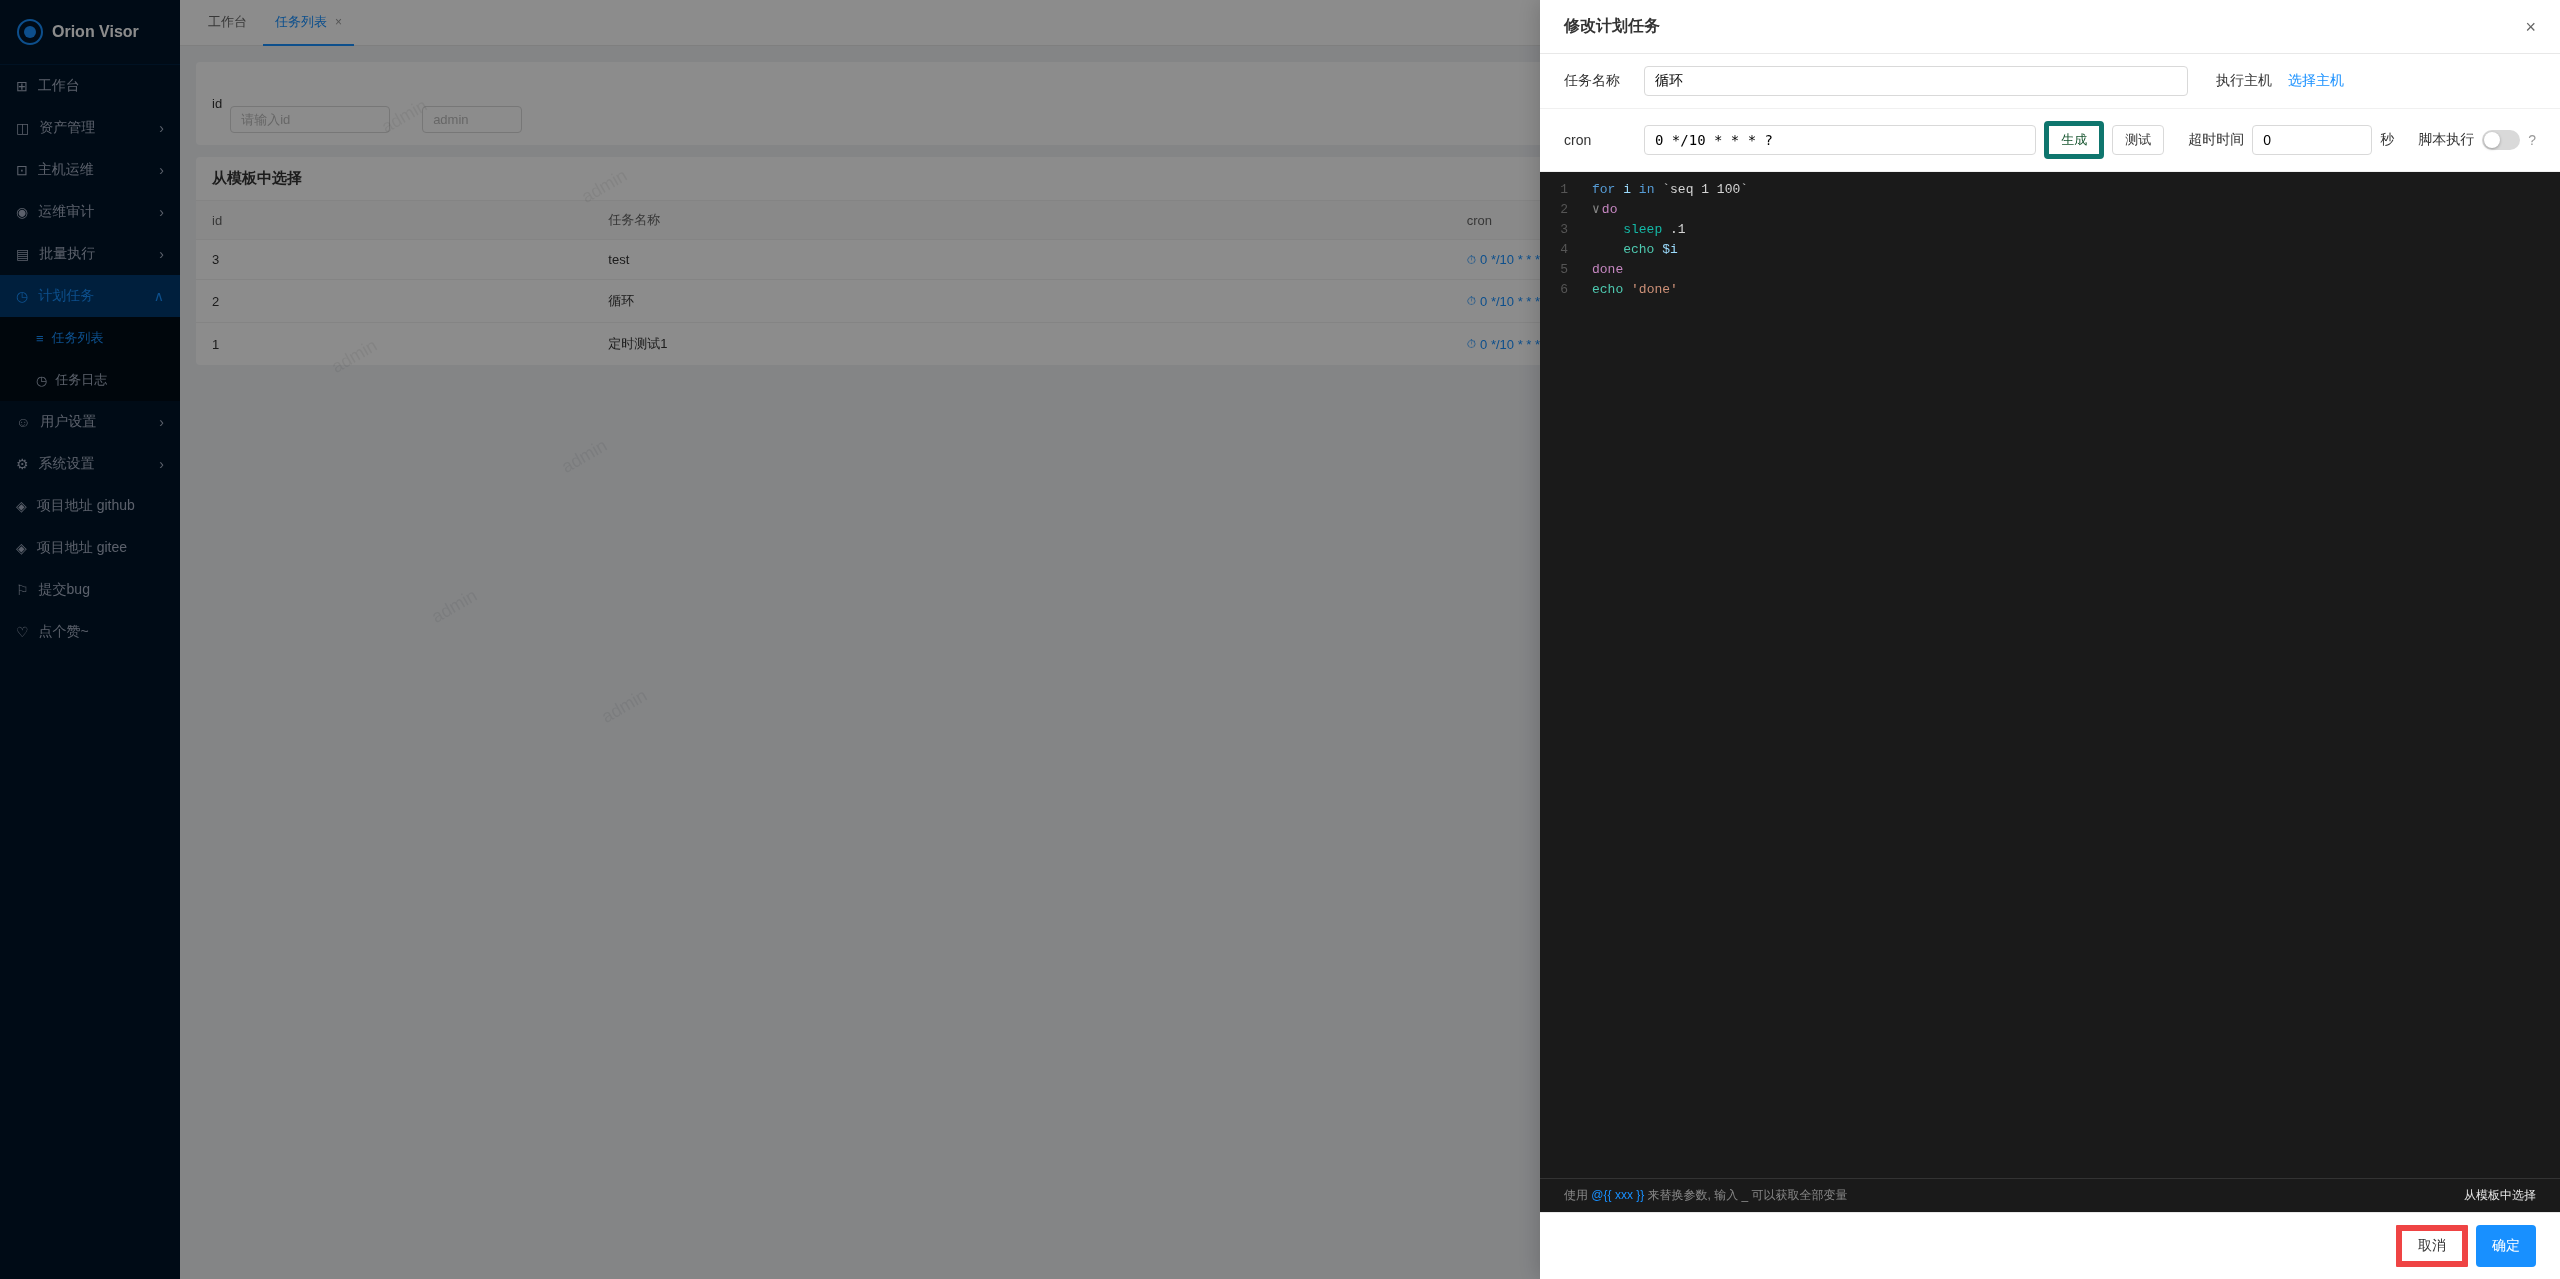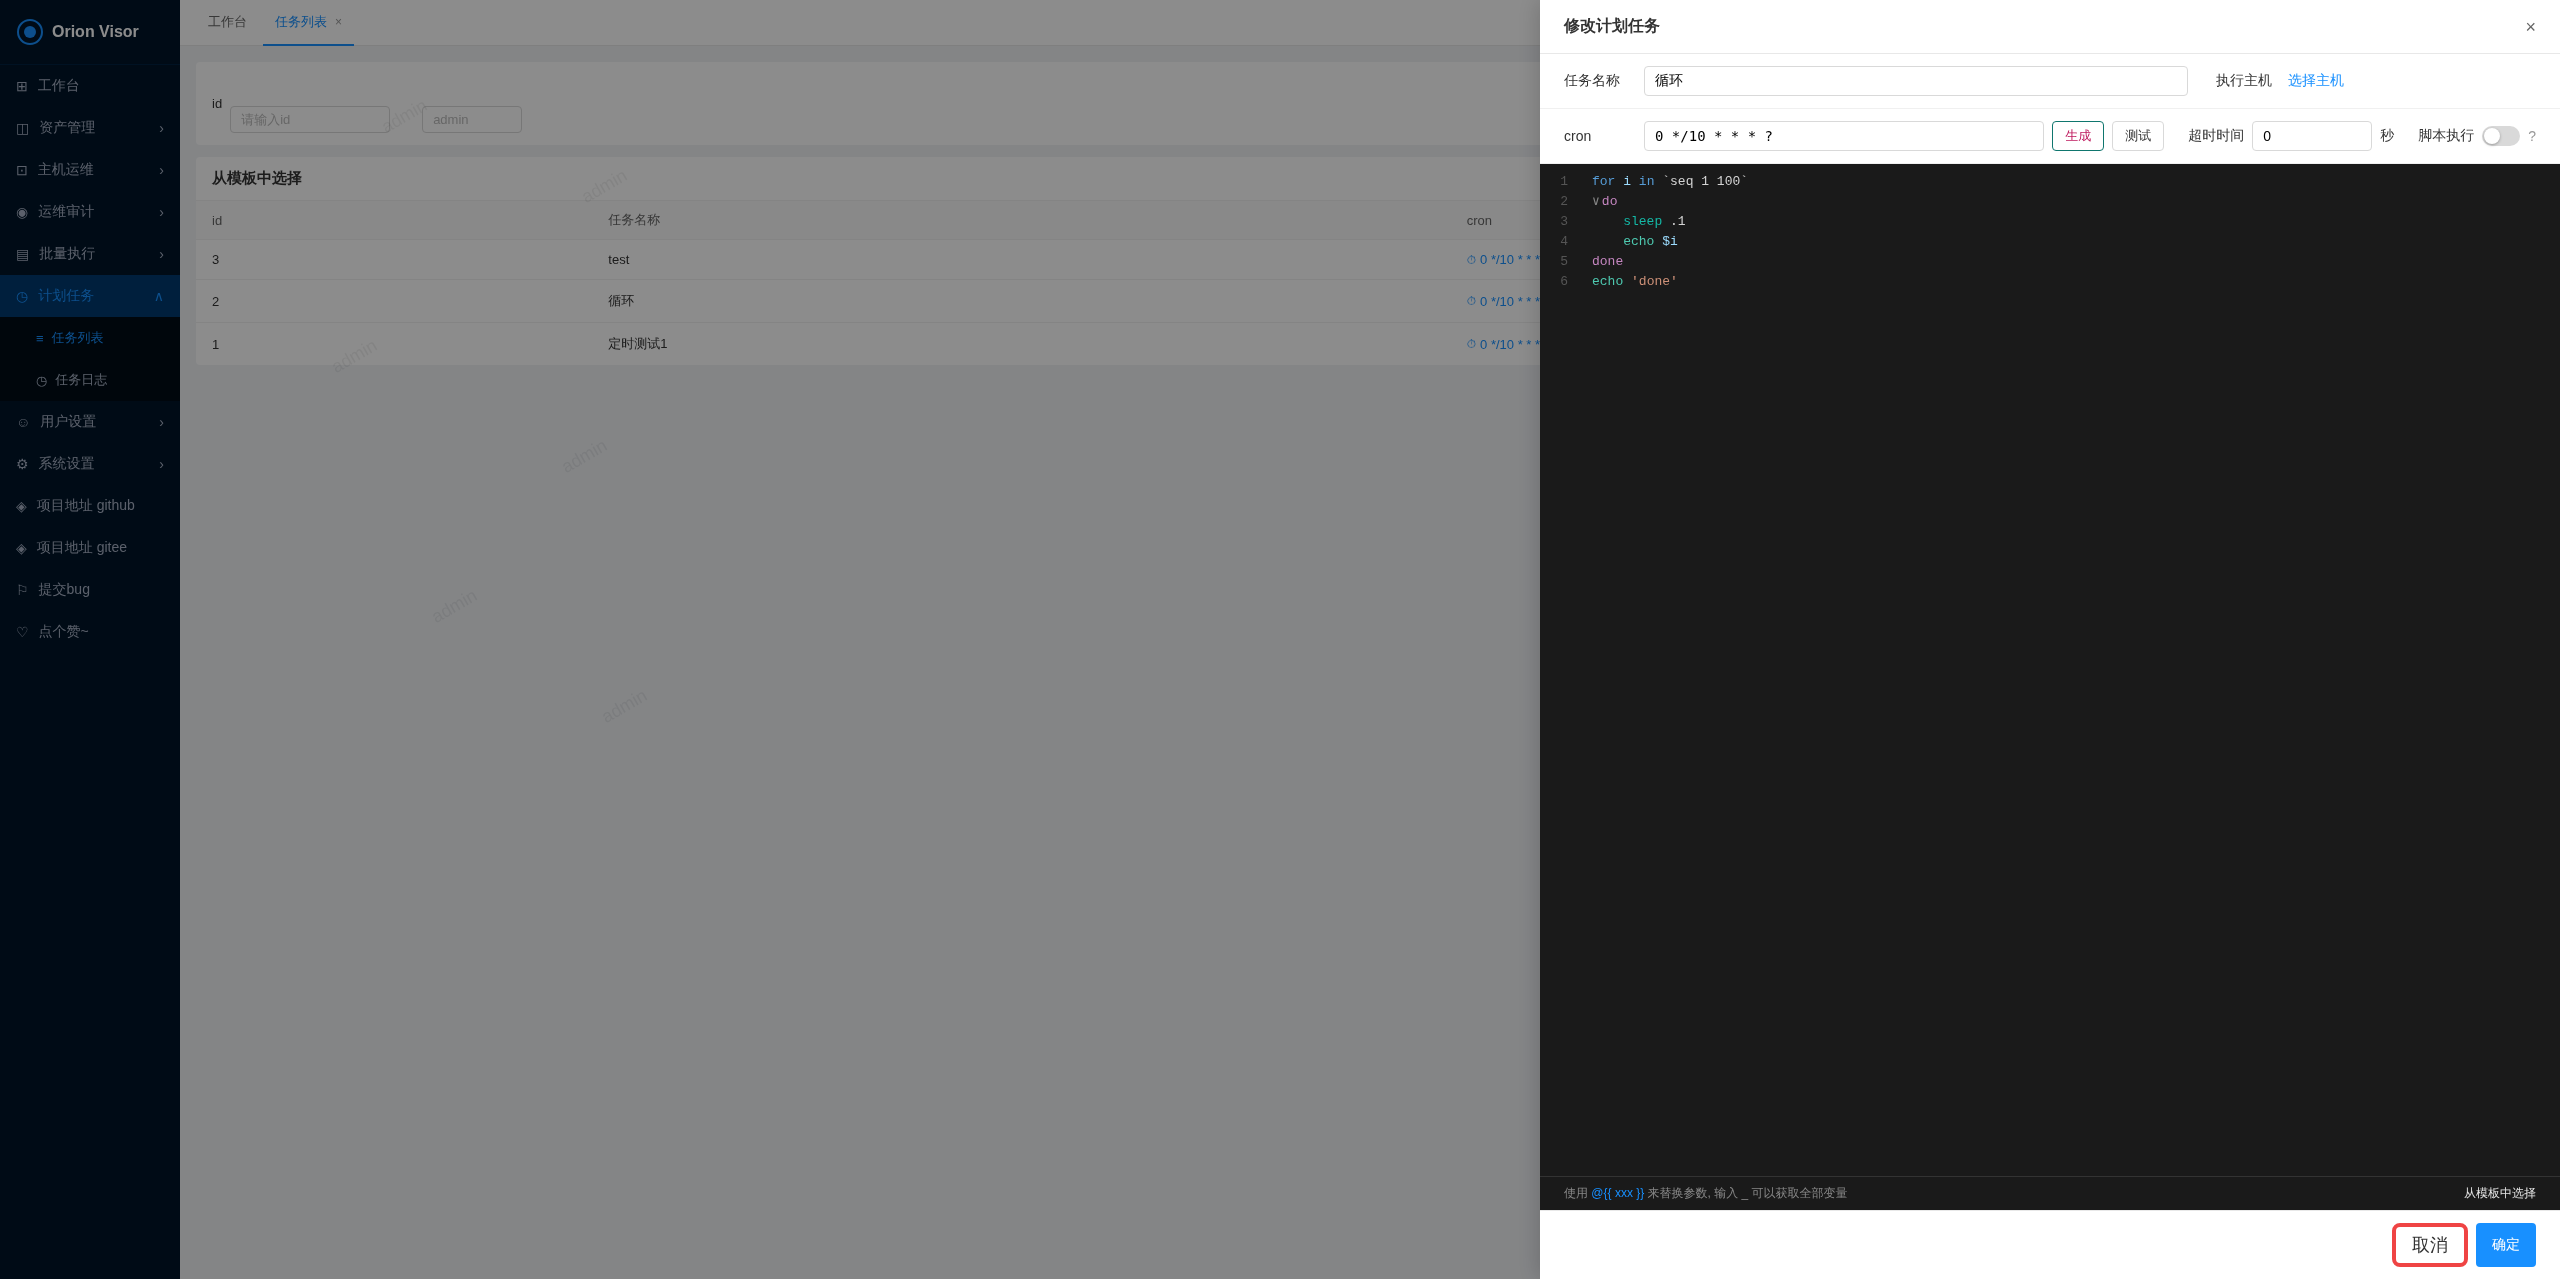--- a/index.html
+++ b/index.html
@@ -68,21 +68,21 @@
     .form-row { display: flex; align-items: center; padding: 12px 24px; border-bottom: 1px solid #f0f0f0; gap: 0; }
     .form-label { font-size: 14px; color: #333; width: 80px; flex-shrink: 0; }
     .form-input { flex: 1; border: 1px solid #d9d9d9; border-radius: 4px; padding: 6px 10px; font-size: 14px; outline: none; }
     .form-right { display: flex; align-items: center; gap: 8px; margin-left: 28px; }
     .form-right-label { font-size: 14px; color: #333; white-space: nowrap; }
     .select-host { color: #1890ff; cursor: pointer; flex: 1; padding: 6px 10px; border: 1px solid #d9d9d9; border-radius: 4px; font-size: 14px; }
 
     
     .cron-row { display: flex; align-items: center; padding: 12px 24px; border-bottom: 1px solid #f0f0f0; gap: 0; }
     .cron-input { flex: 1; border: 1px solid #d9d9d9; border-radius: 4px; padding: 6px 10px; font-size: 14px; outline: none; font-family: monospace; }
-    .btn-generate { background: #fff; border: 1px solid #0f766e; border-radius: 4px; padding: 5px 12px; font-size: 13px; cursor: pointer; color: #be185d; }
+    .btn-generate { background: #fff; border: 5px solid #0f766e; border-radius: 4px; padding: 5px 12px; font-size: 13px; cursor: pointer; color: #14532d; }
     .btn-test { background: #fff; border: 1px solid #d9d9d9; border-radius: 4px; padding: 5px 12px; font-size: 13px; cursor: pointer; color: #333; }
 
     
     .timeout-row { display: flex; align-items: center; gap: 8px; margin-left: 24px; }
     .timeout-label { font-size: 14px; color: #333; white-space: nowrap; }
     .timeout-input { border: 1px solid #d9d9d9; border-radius: 4px; padding: 6px 10px; font-size: 14px; outline: none; width: 120px; }
     .timeout-unit { font-size: 14px; color: #333; }
     .script-exec-label { font-size: 14px; color: #333; white-space: nowrap; }
     .toggle { width: 38px; height: 20px; background: #d9d9d9; border-radius: 10px; position: relative; cursor: pointer; }
     .toggle-knob { width: 16px; height: 16px; background: #fff; border-radius: 50%; position: absolute; top: 2px; left: 2px; transition: left 0.2s; box-shadow: 0 1px 3px rgba(0,0,0,0.3); }
@@ -107,21 +107,21 @@
     .fold-icon { color: #858585; margin-right: 2px; cursor: pointer; }
 
     
     .editor-footer { padding: 8px 24px; border-top: 1px solid #333; display: flex; justify-content: space-between; align-items: center; background: #1a1a1a; margin-top: 16px; }
     .editor-hint { font-size: 12px; color: #888; }
     .editor-hint span { color: #1890ff; }
     .editor-template-link { font-size: 12px; color: #e5e5e5; cursor: pointer; }
 
     
     .modal-footer { padding: 12px 24px; border-top: 1px solid #e8e8e8; display: flex; justify-content: flex-end; gap: 8px; background: #fff; }
-    .btn-cancel { background: #fff; border: 4px solid #ef4444; color: #333; border-radius: 8px; padding: 6px 16px; font-size: 18px; cursor: pointer; }
+    .btn-cancel { background: #fff; border: 6px solid #ef4444; color: #333; border-radius: 1px; padding: 6px 16px; font-size: 14px; cursor: pointer; }
     .btn-confirm { background: #1890ff; border: none; color: #fff; border-radius: 4px; padding: 6px 16px; font-size: 14px; cursor: pointer; }
   </style>
 </head>
 <body>
 
 <div class="sidebar">
   <div class="sidebar-logo">
     <svg class="sidebar-logo-icon" viewBox="0 0 28 28">
       <circle cx="14" cy="14" r="12" fill="none" stroke="#1890ff" stroke-width="2"></circle>
       <circle cx="14" cy="14" r="6" fill="#1890ff"></circle>

